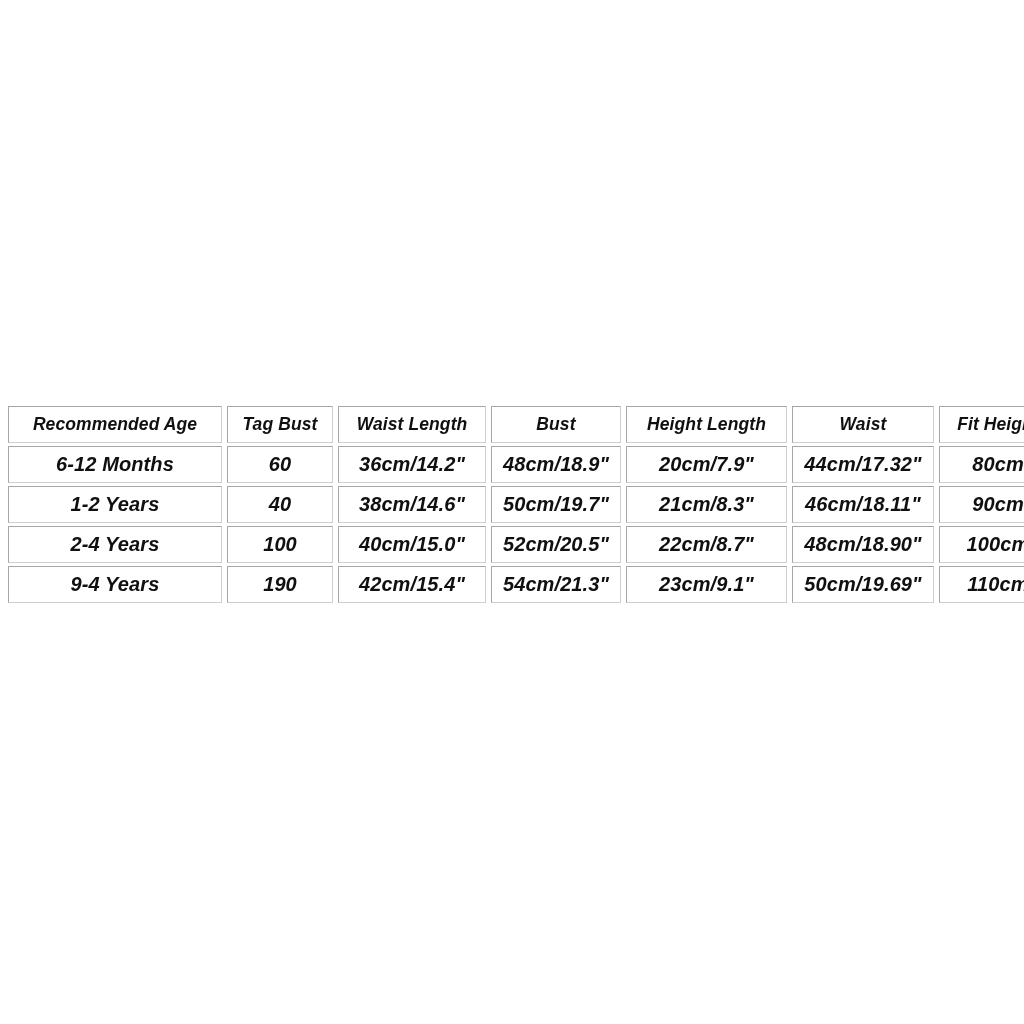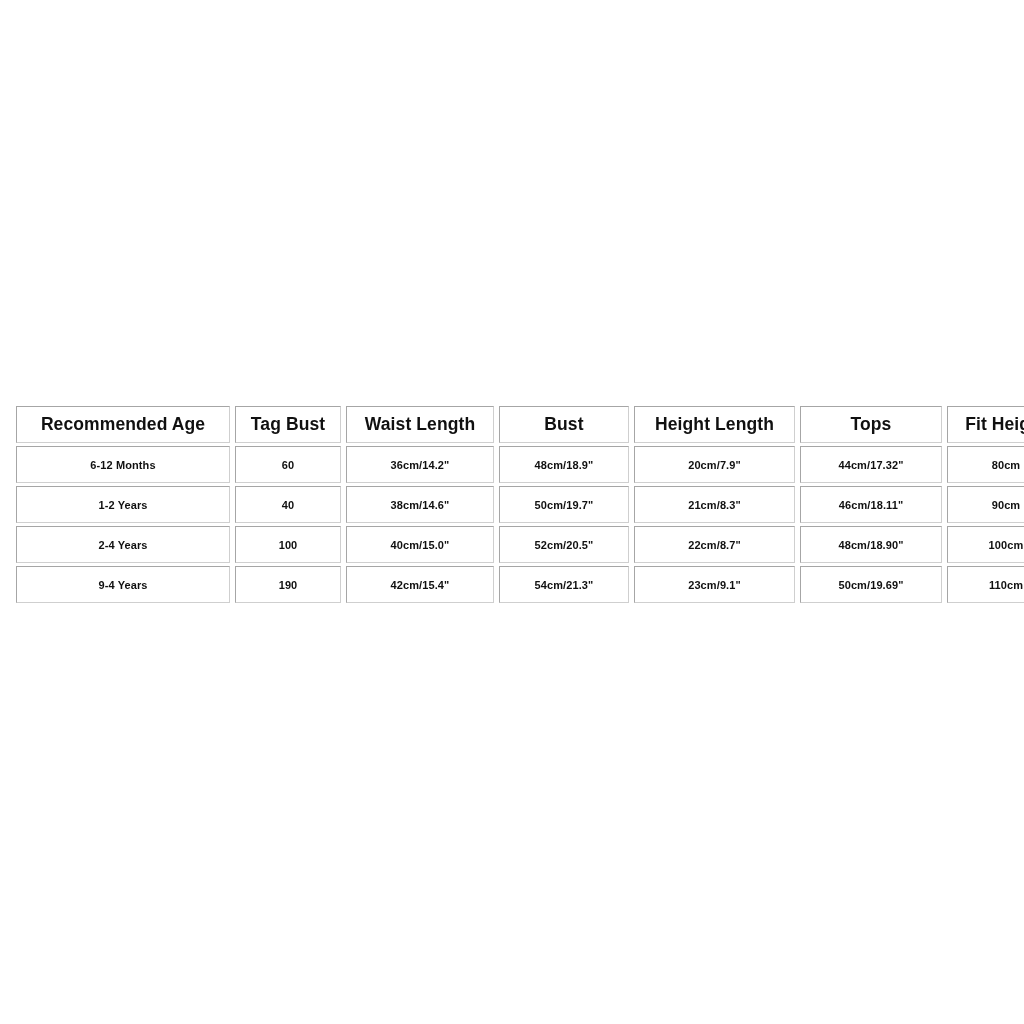--- a/index.html
+++ b/index.html
@@ -12,23 +12,24 @@
     width: 1024px;
     height: 1024px;
     font-family: "Liberation Sans", sans-serif;
     position: relative;
     overflow: hidden;
   }
 
   
   .chart-wrap {
     position: absolute;
-    left: 16px;
+    left: 8px;
     top: 403px;
     width: 836px;
+    font-style: italic;
   }
 
   table.size-chart {
     width: 1034px;          
     margin-left: -5px;
     border-collapse: separate;
     border-spacing: 5px 3px;
     table-layout: fixed;
     background: #ffffff;
   }
@@ -41,21 +42,21 @@
     vertical-align: middle;
     background: #ffffff;
     border: 1px solid #b7b7b7;
     border-top-color: #a6a6a6;
     border-left-color: #a6a6a6;
     border-right-color: #cfcfcf;
     border-bottom-color: #cfcfcf;
     box-shadow: inset 1px 1px 0 #ffffff;
     color: #101010;
     font-weight: bold;
-    font-size: 11px;
+    font-size: 20px;
     letter-spacing: 0.1px;
     white-space: nowrap;
   }
 
   table.size-chart th {
     font-size: 17.5px;
   }
 
   
   col.c-age    { width: 214px; }
@@ -80,21 +81,21 @@
       <col class="c-waist">
       <col class="c-fit">
     </colgroup>
     <thead>
       <tr>
         <th>Recommended Age</th>
         <th>Tag Bust</th>
         <th>Waist Length</th>
         <th>Bust</th>
         <th>Height Length</th>
-        <th>Tops</th>
+        <th>Waist</th>
         <th>Fit Height</th>
       </tr>
     </thead>
     <tbody>
       <tr>
         <td>6-12 Months</td>
         <td>60</td>
         <td>36cm/14.2"</td>
         <td>48cm/18.9"</td>
         <td>20cm/7.9"</td>

